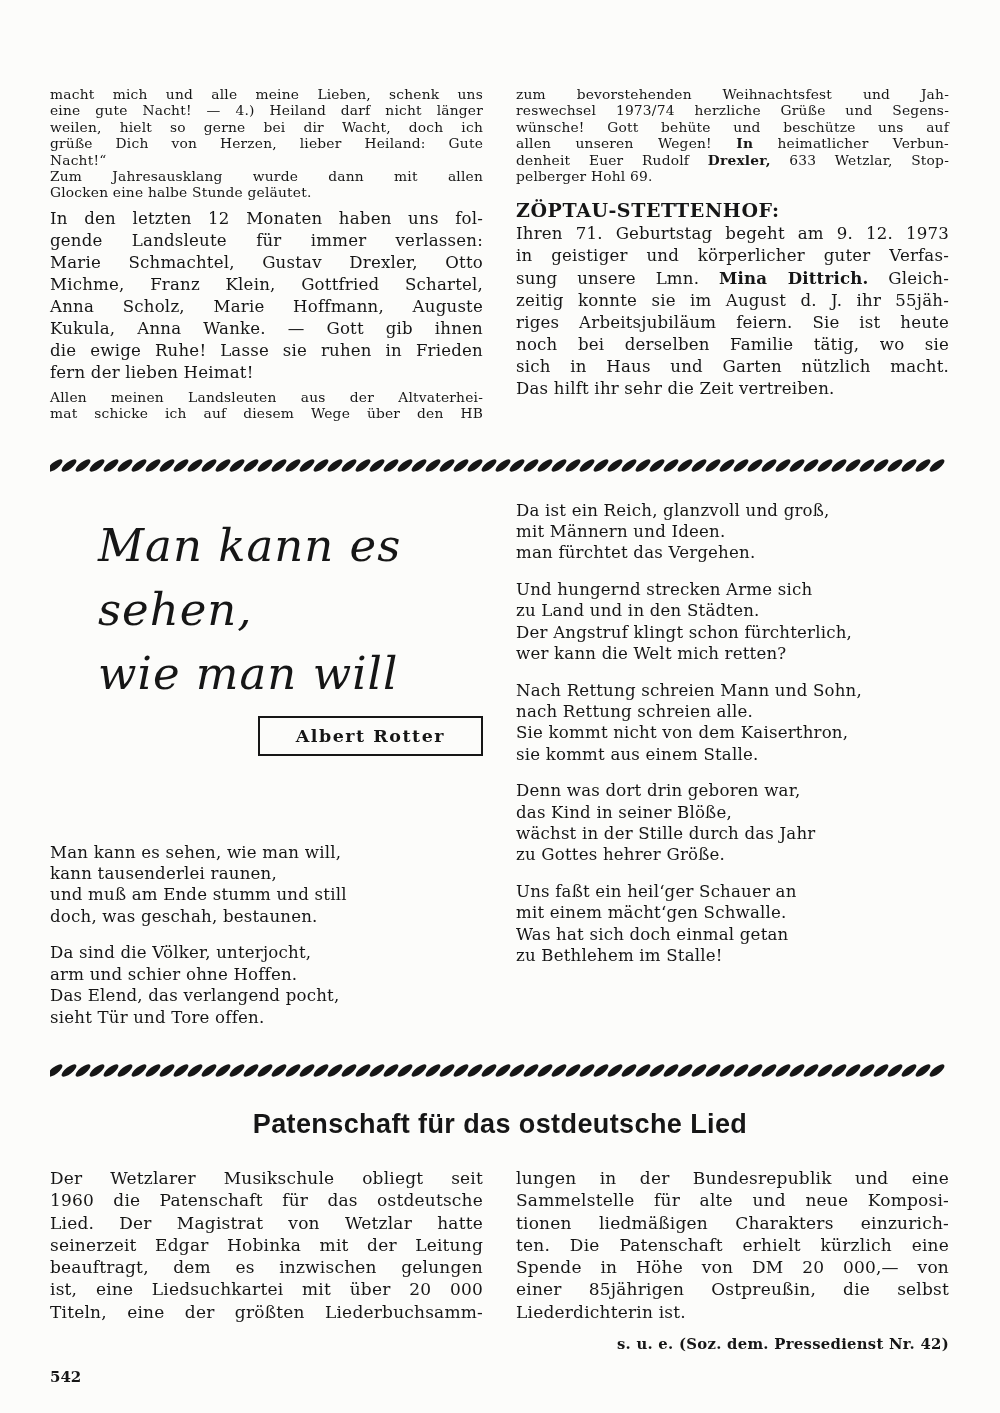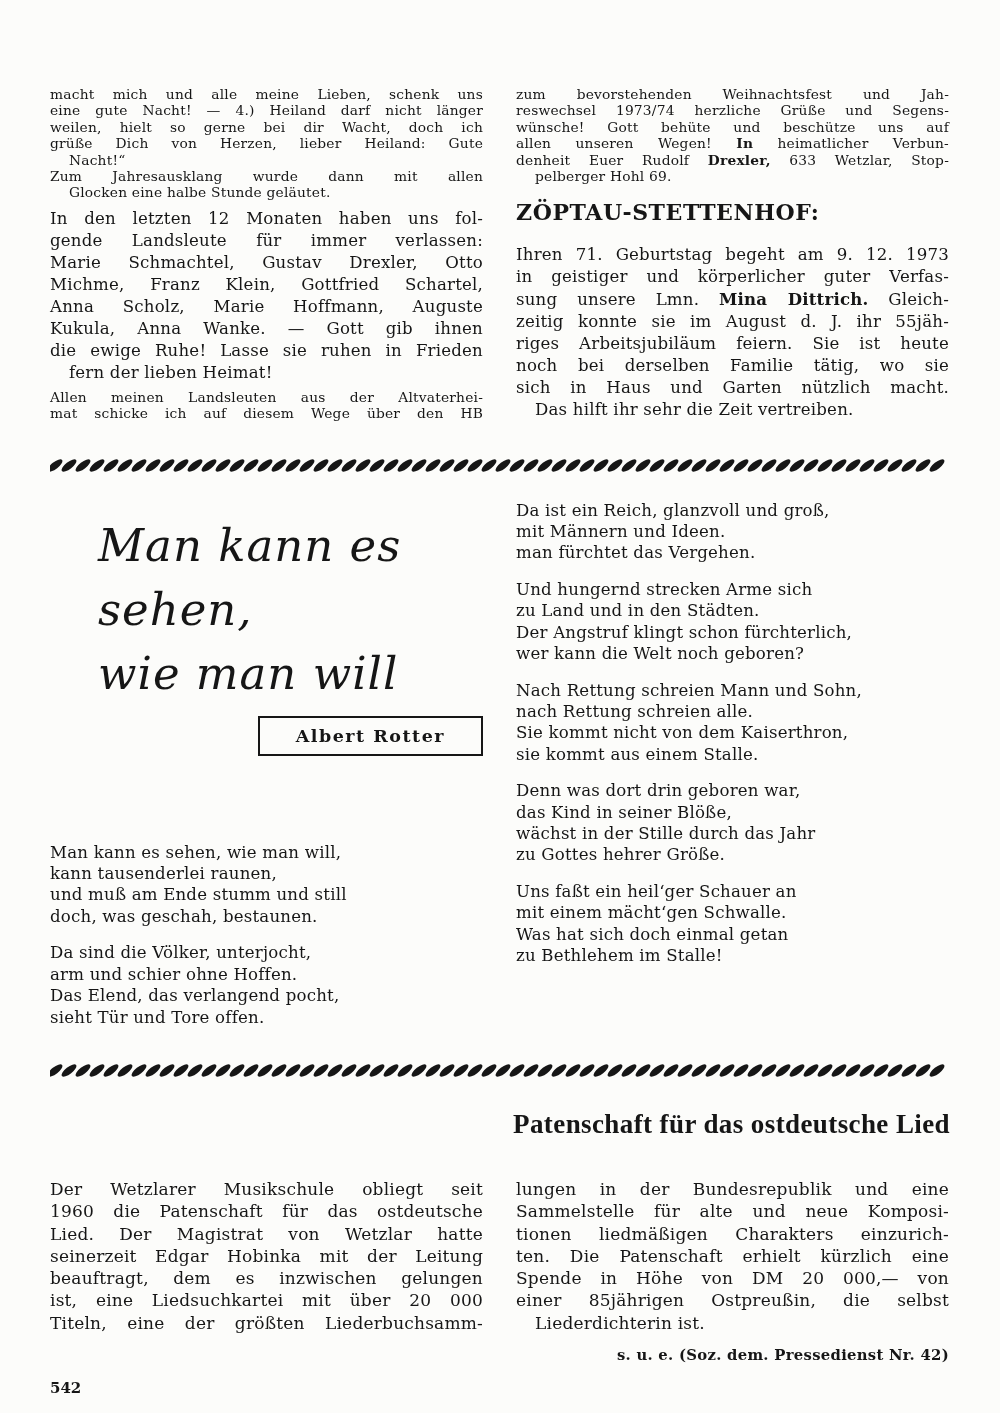--- a/index.html
+++ b/index.html
@@ -21,34 +21,34 @@
   }
   .cols{display:flex;gap:33px;}
   .col{width:433px;flex:none;}
 
   
   .jline{
     text-align:justify;
     text-align-last:justify;
     white-space:normal;
   }
-  .jline.last{text-align-last:left;margin-left:19px;}
+  .jline.last{text-align-last:left;}
   .para.small .jline{font-size:13.8px;line-height:16.4px;letter-spacing:0.2px;}
   .para.body  .jline{font-size:16.6px;line-height:22px;letter-spacing:0.2px;}
   .para.lg    .jline{font-size:17px;line-height:22.3px;letter-spacing:0.2px;}
   .para{margin:0;}
   .mt8{margin-top:7px;}
   .mt6{margin-top:5px;}
 
   .subhead{
     font-family:"DejaVu Serif", serif;
     font-weight:700;
-    font-size:22px;
+    font-size:19px;
     letter-spacing:0.6px;
-    margin:15px 0 19px 0;
+    margin:15px 0 2px 0;
   }
 
   
   .rope{
     display:flex;align-items:center;
     height:16px;width:900px;
     overflow:hidden;
   }
   .rope .twist{
     flex:none;
@@ -87,26 +87,26 @@
     font-size:16.6px;
     line-height:21.4px;
     letter-spacing:0.2px;
     text-align:left;
   }
   .middle .col.left .stanzas{margin-top:86px;}
   .middle .col.right .stanzas{margin-top:26px;}
 
   
   .article-title{
-    font-family:Liberation Serif, serif;
+    font-family:Liberation Sans, sans-serif;
     font-weight:700;
     font-size:27px;
     letter-spacing:0.4px;
-    text-align:right;
-    margin:30px 0 38px 0;
+    text-align:center;
+    margin:30px 0 27px 0;
   }
   .credit{
     text-align:right;
     font-weight:700;
     font-size:14.8px;
     letter-spacing:0.3px;
     margin-top:12px;
   }
   .pageno{
     font-weight:700;
@@ -266,21 +266,21 @@
       <div class="stanzas">
           <div class="stanza">
             <div class="pline">Da ist ein Reich, glanzvoll und groß,</div>
             <div class="pline">mit Männern und Ideen.</div>
             <div class="pline">man fürchtet das Vergehen.</div>
           </div>
           <div class="stanza">
             <div class="pline">Und hungernd strecken Arme sich</div>
             <div class="pline">zu Land und in den Städten.</div>
             <div class="pline">Der Angstruf klingt schon fürchterlich,</div>
-            <div class="pline">wer kann die Welt noch geboren?</div>
+            <div class="pline">wer kann die Welt mich retten?</div>
           </div>
           <div class="stanza">
             <div class="pline">Nach Rettung schreien Mann und Sohn,</div>
             <div class="pline">nach Rettung schreien alle.</div>
             <div class="pline">Sie kommt nicht von dem Kaiserthron,</div>
             <div class="pline">sie kommt aus einem Stalle.</div>
           </div>
           <div class="stanza">
             <div class="pline">Denn was dort drin geboren war,</div>
             <div class="pline">das Kind in seiner Blöße,</div>

